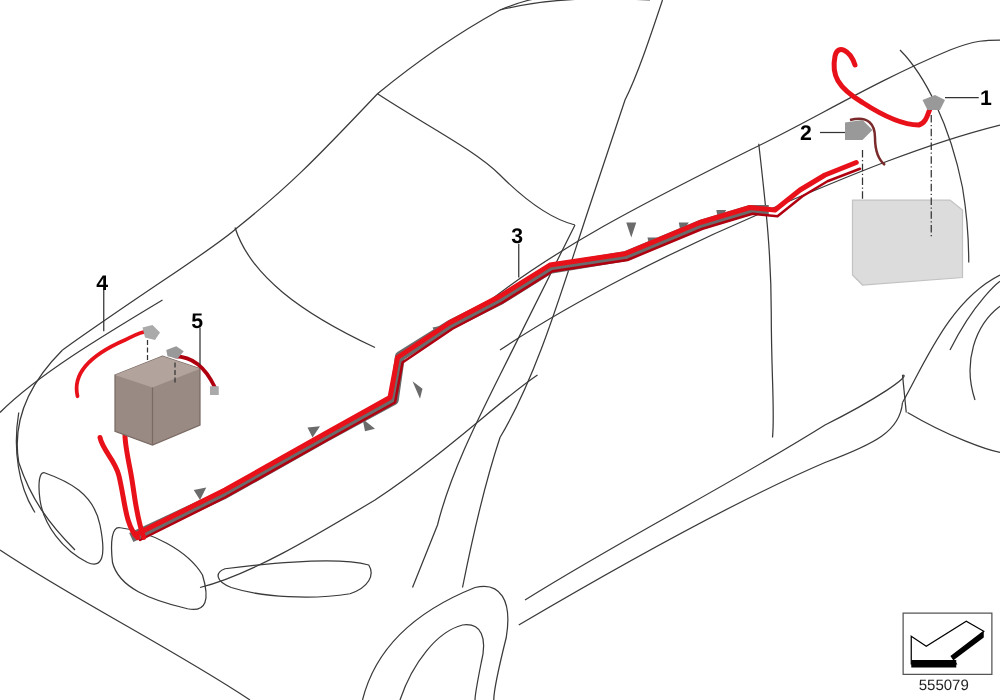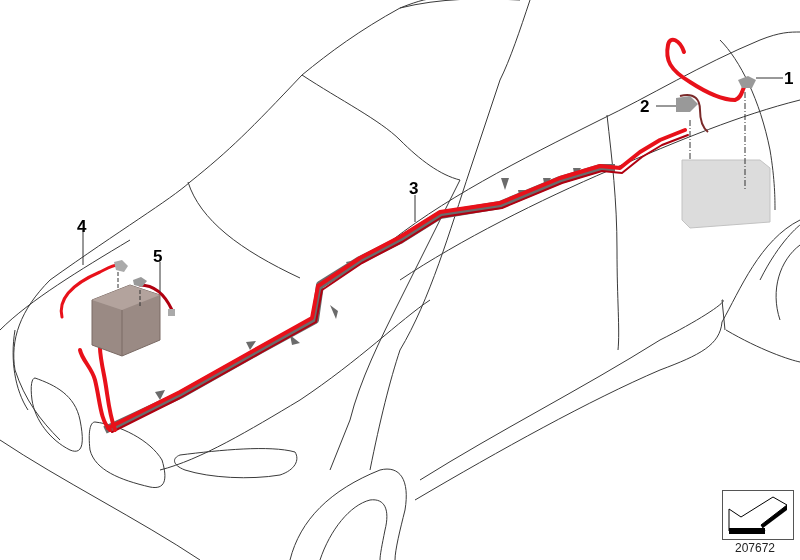--- a/index.html
+++ b/index.html
@@ -121,13 +121,13 @@
 <div class="callout" style="left:77px;top:218px;">4</div>
 <div class="callout" style="left:153px;top:248px;">5</div>
 
 <div class="ref-box">
   <svg width="70" height="48" viewBox="0 0 70 48">
     <path d="M6 18 L18 26 L50 6 L64 14 L38 34 L42 40 L6 40 Z" fill="#fff" stroke="#000" stroke-width="1"></path>
     <path d="M64 14 L64 19 L40 37 L38 34 Z" fill="#000"></path>
     <rect x="6" y="37" width="36" height="6" fill="#000"></rect>
   </svg>
 </div>
-<div class="ref-num">207672</div>
+<div class="ref-num">555079</div>
 
 </body></html>

